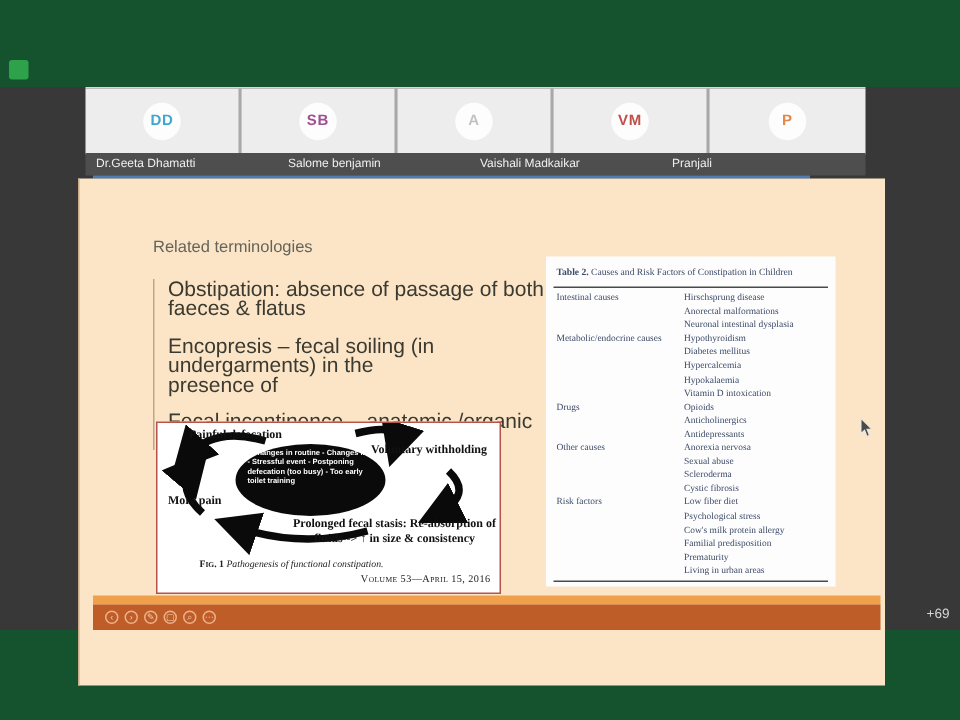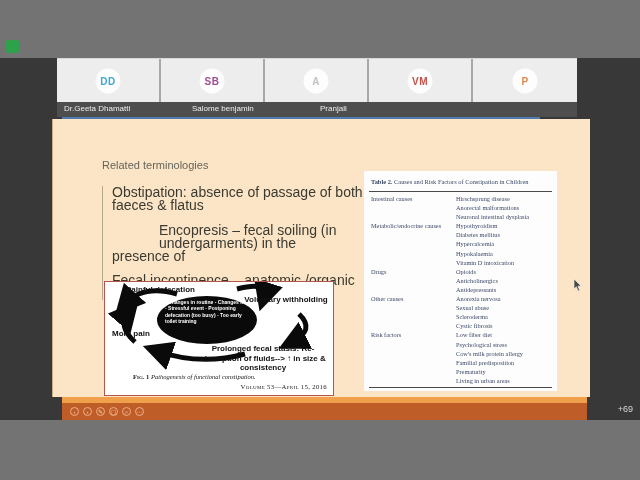--- a/index.html
+++ b/index.html
@@ -1,45 +1,45 @@
 <!DOCTYPE html>
 <html><head>
 <meta charset="utf-8">
 <style>
   html,body{margin:0;padding:0;background:#000;}
-  #stage{position:relative;width:640px;height:480px;background:#737373;overflow:hidden;
+  #stage{position:relative;width:640px;height:480px;background:#14532d;overflow:hidden;
          font-family:"Liberation Sans",sans-serif;}
   
   .app-bg{position:absolute;left:0;top:58px;width:640px;height:362px;background:#383838;}
   .green-dot{position:absolute;left:6px;top:40px;width:13px;height:13px;border-radius:2px;background:#2ea24b;}
   
   .strip{position:absolute;left:57px;top:58px;width:520px;height:44px;display:flex;border-top:1px solid #d9d9d9;}
   .tile{width:104px;height:44px;background:#ededed;position:relative;border-right:2px solid #a8a8a8;box-sizing:border-box;}
   .tile:last-child{border-right:none;}
   .avatar{position:absolute;left:50%;top:50%;transform:translate(-50%,-50%);width:25px;height:25px;
           border-radius:50%;background:#fdfdfd;text-align:center;line-height:25px;font-size:10px;
           letter-spacing:.5px;font-weight:bold;}
   .names{position:absolute;left:57px;top:102px;width:520px;height:15px;background:#4e4e4e;display:flex;gap:24px;}
   .name-cell{width:104px;box-sizing:border-box;padding:2px 0 0 7px;font-size:8px;color:#efefef;
              white-space:nowrap;overflow:hidden;}
   .blue-line{position:absolute;left:62px;top:117px;width:478px;height:2px;background:#4f7db3;}
   
-  .slide{position:absolute;left:52px;top:119px;width:537px;height:278px;background:#fce5c7;
+  .slide{position:absolute;left:52px;top:119px;width:537px;height:338px;background:#fce5c7;
          border-left:1px solid #c9ab87;}
   .slide-title{position:absolute;left:49px;top:40px;font-size:11px;color:#64645a;}
   .para-block{position:absolute;left:49px;top:67px;width:270px;border-left:1px solid #b7a98f;
               padding-left:9px;color:#3a3a31;font-size:14px;line-height:13px;}
   .para{margin:0;}
-  .gap12{margin-top:12px;margin-left:47px;}
+  .gap12{margin-top:12px;}
   .gap11{margin-top:11px;}
   .outdent{margin-left:-7px;}
   
   .diagram{position:absolute;left:51px;top:162px;width:230px;height:115px;background:#fff;
            border:1px solid #b5544a;box-sizing:border-box;color:#111;}
-  .d-bold{position:absolute;font-size:8px;font-weight:bold;white-space:nowrap;}
+  .d-bold{position:absolute;font-size:8px;font-weight:bold;white-space:nowrap;font-family:Liberation Serif, serif;}
   .d-painful{left:21px;top:3px;}
   .d-voluntary{left:138px;top:13px;width:86px;text-align:center;line-height:9.5px;white-space:normal;}
   .d-more{left:7px;top:47px;}
   .d-prolonged{left:88px;top:62px;width:140px;text-align:center;line-height:9.5px;white-space:normal;}
   .ellipse{position:absolute;left:52px;top:14px;width:100px;height:48px;background:#0a0a0a;
            border-radius:50%;}
   .ellipse-text{position:absolute;left:60px;top:17px;width:90px;color:#fff;font-size:5px;
                 line-height:6.4px;font-weight:bold;}
   .fig-caption{position:absolute;left:28px;top:91px;font-size:6.5px;color:#222;
                font-family:"Liberation Serif",serif;white-space:nowrap;}
@@ -89,20 +89,21 @@
     <div class="tile">
       <div class="avatar" style="color: rgb(192, 80, 72);">VM</div>
     </div>
     <div class="tile">
       <div class="avatar" style="color: rgb(226, 136, 75);">P</div>
     </div>
   </div>
   <div class="names">
     <div class="name-cell">Dr.Geeta Dhamatti</div>
     <div class="name-cell">Salome benjamin</div>
+    <div class="name-cell">Vaishali Madkaikar</div>
     <div class="name-cell">Pranjali</div>
   </div>
   <div class="blue-line"></div>
 
   <div class="slide">
     <div class="slide-title">Related terminologies</div>
 
     <div class="para-block">
       <p class="para">Obstipation:  absence of passage of both faeces &amp; flatus</p>
       <p class="para gap12">Encopresis – fecal soiling (in undergarments) in the</p>

